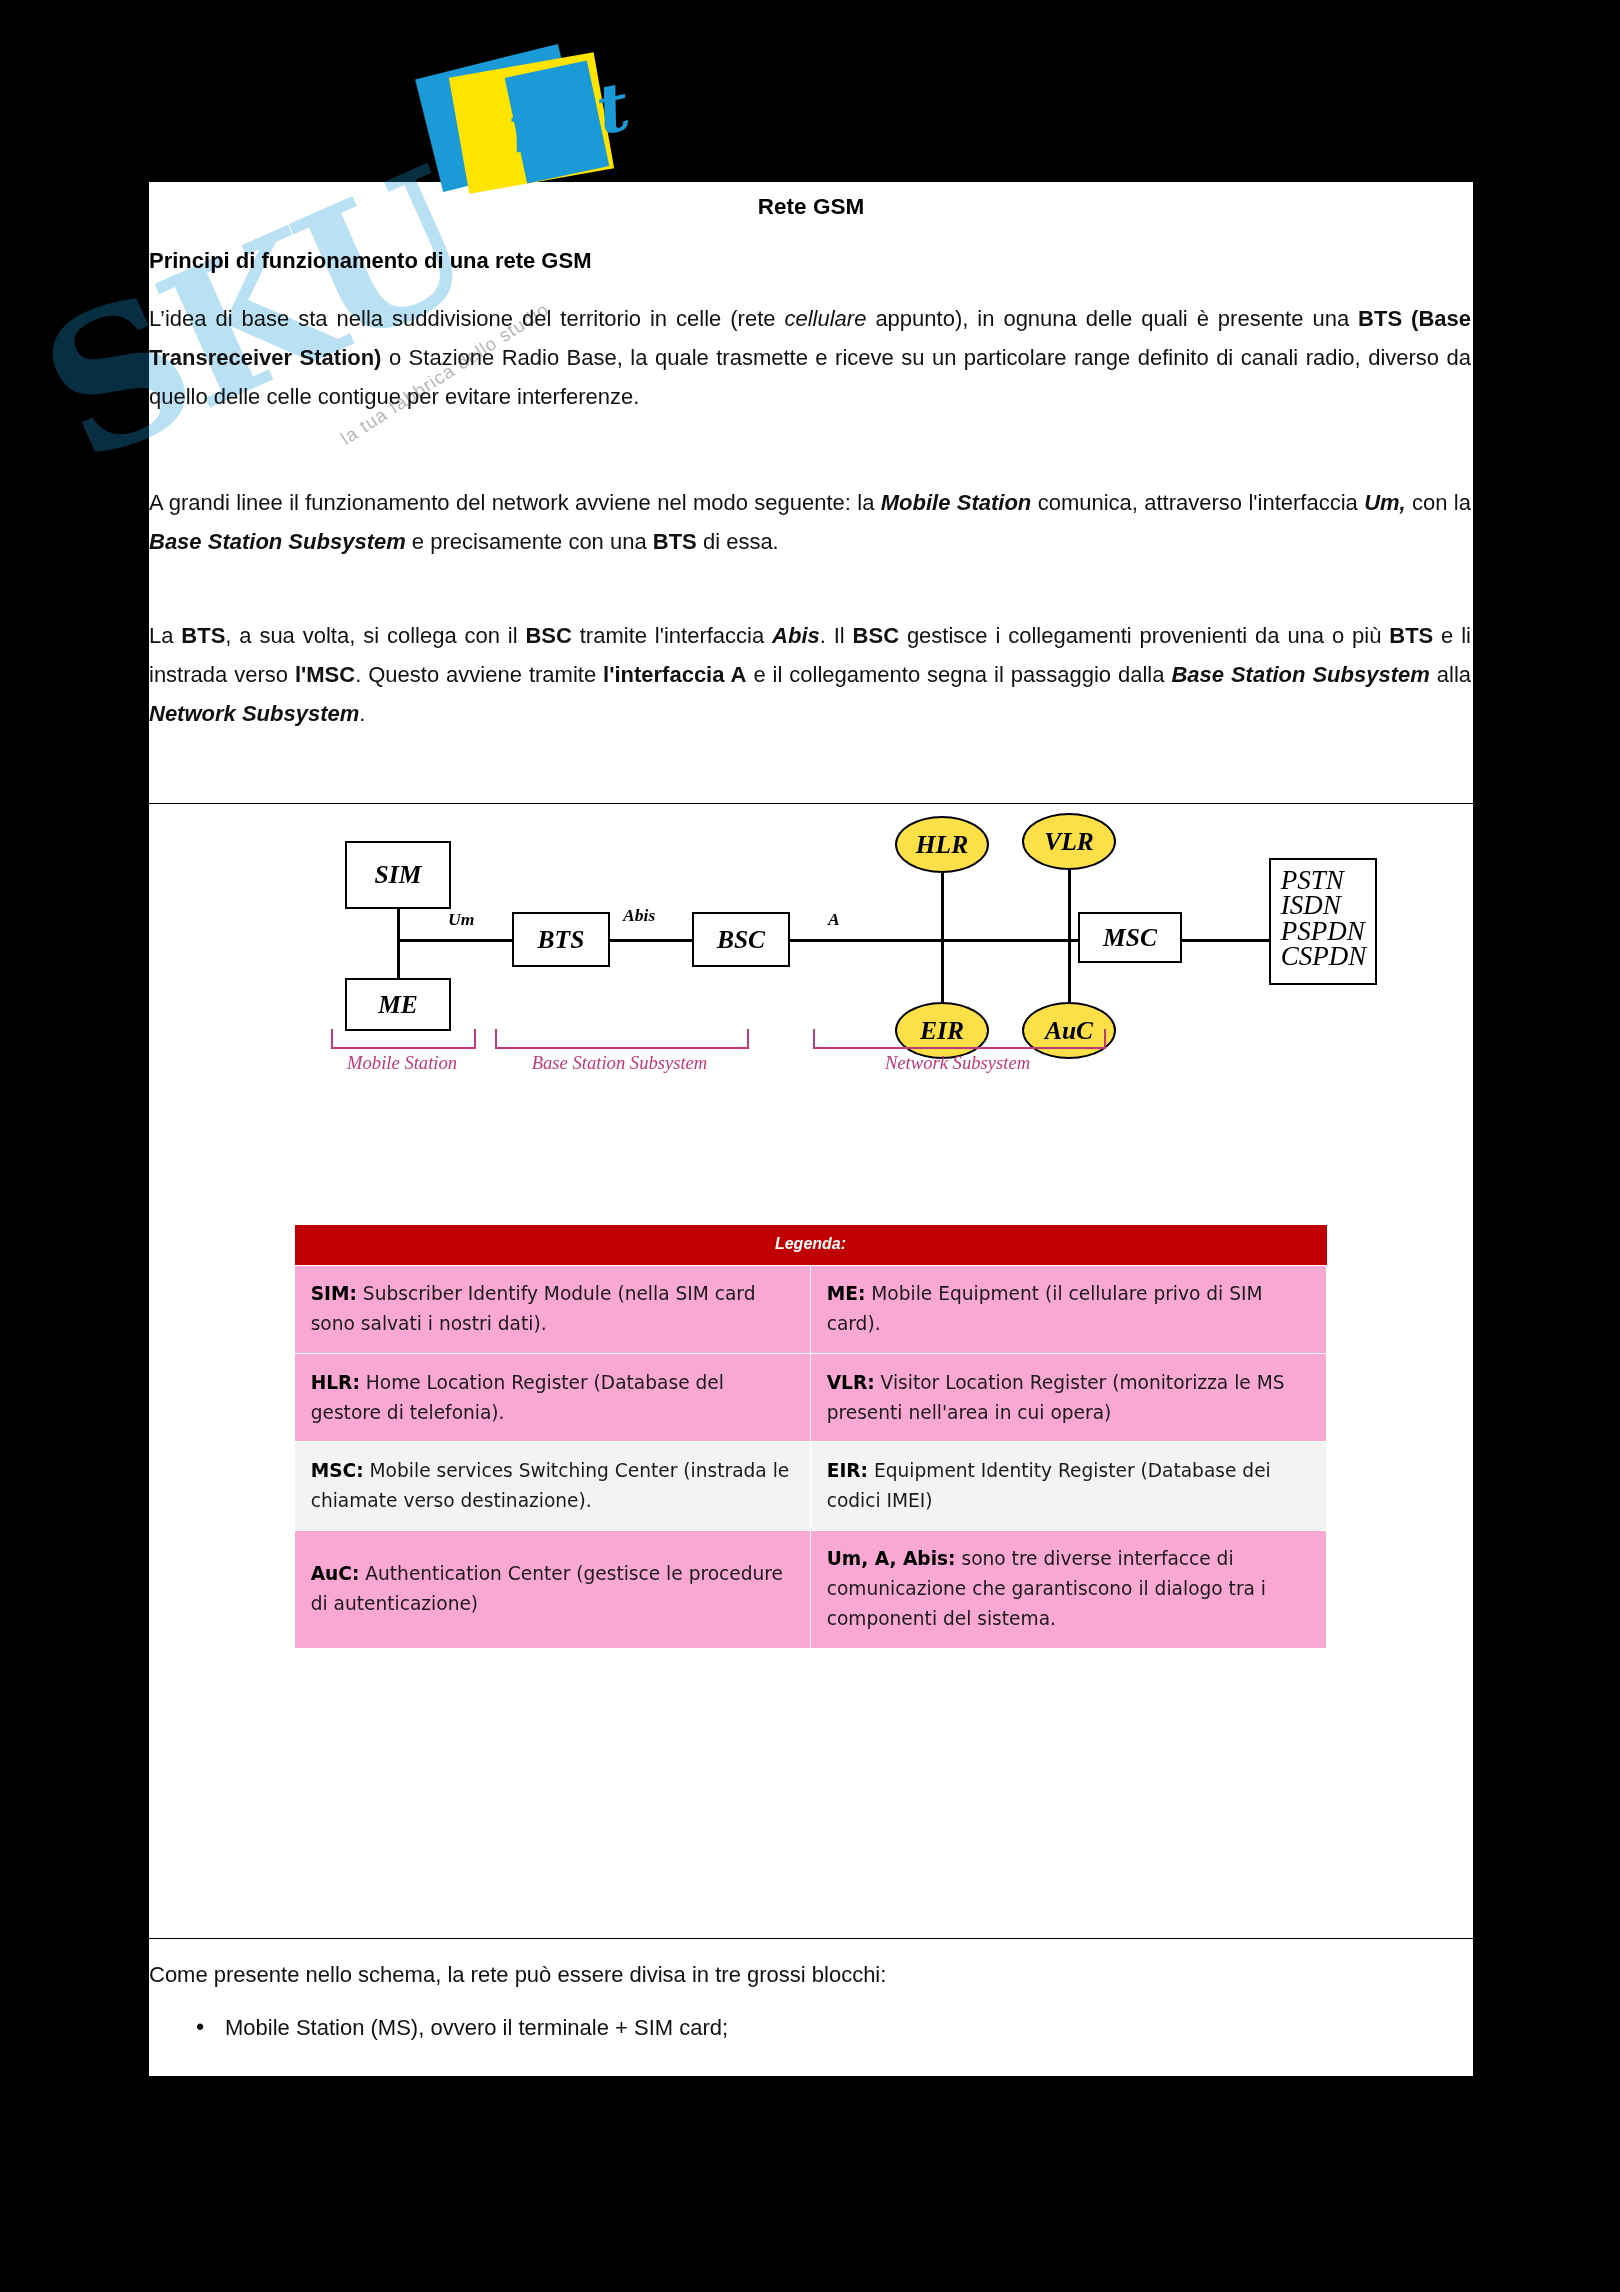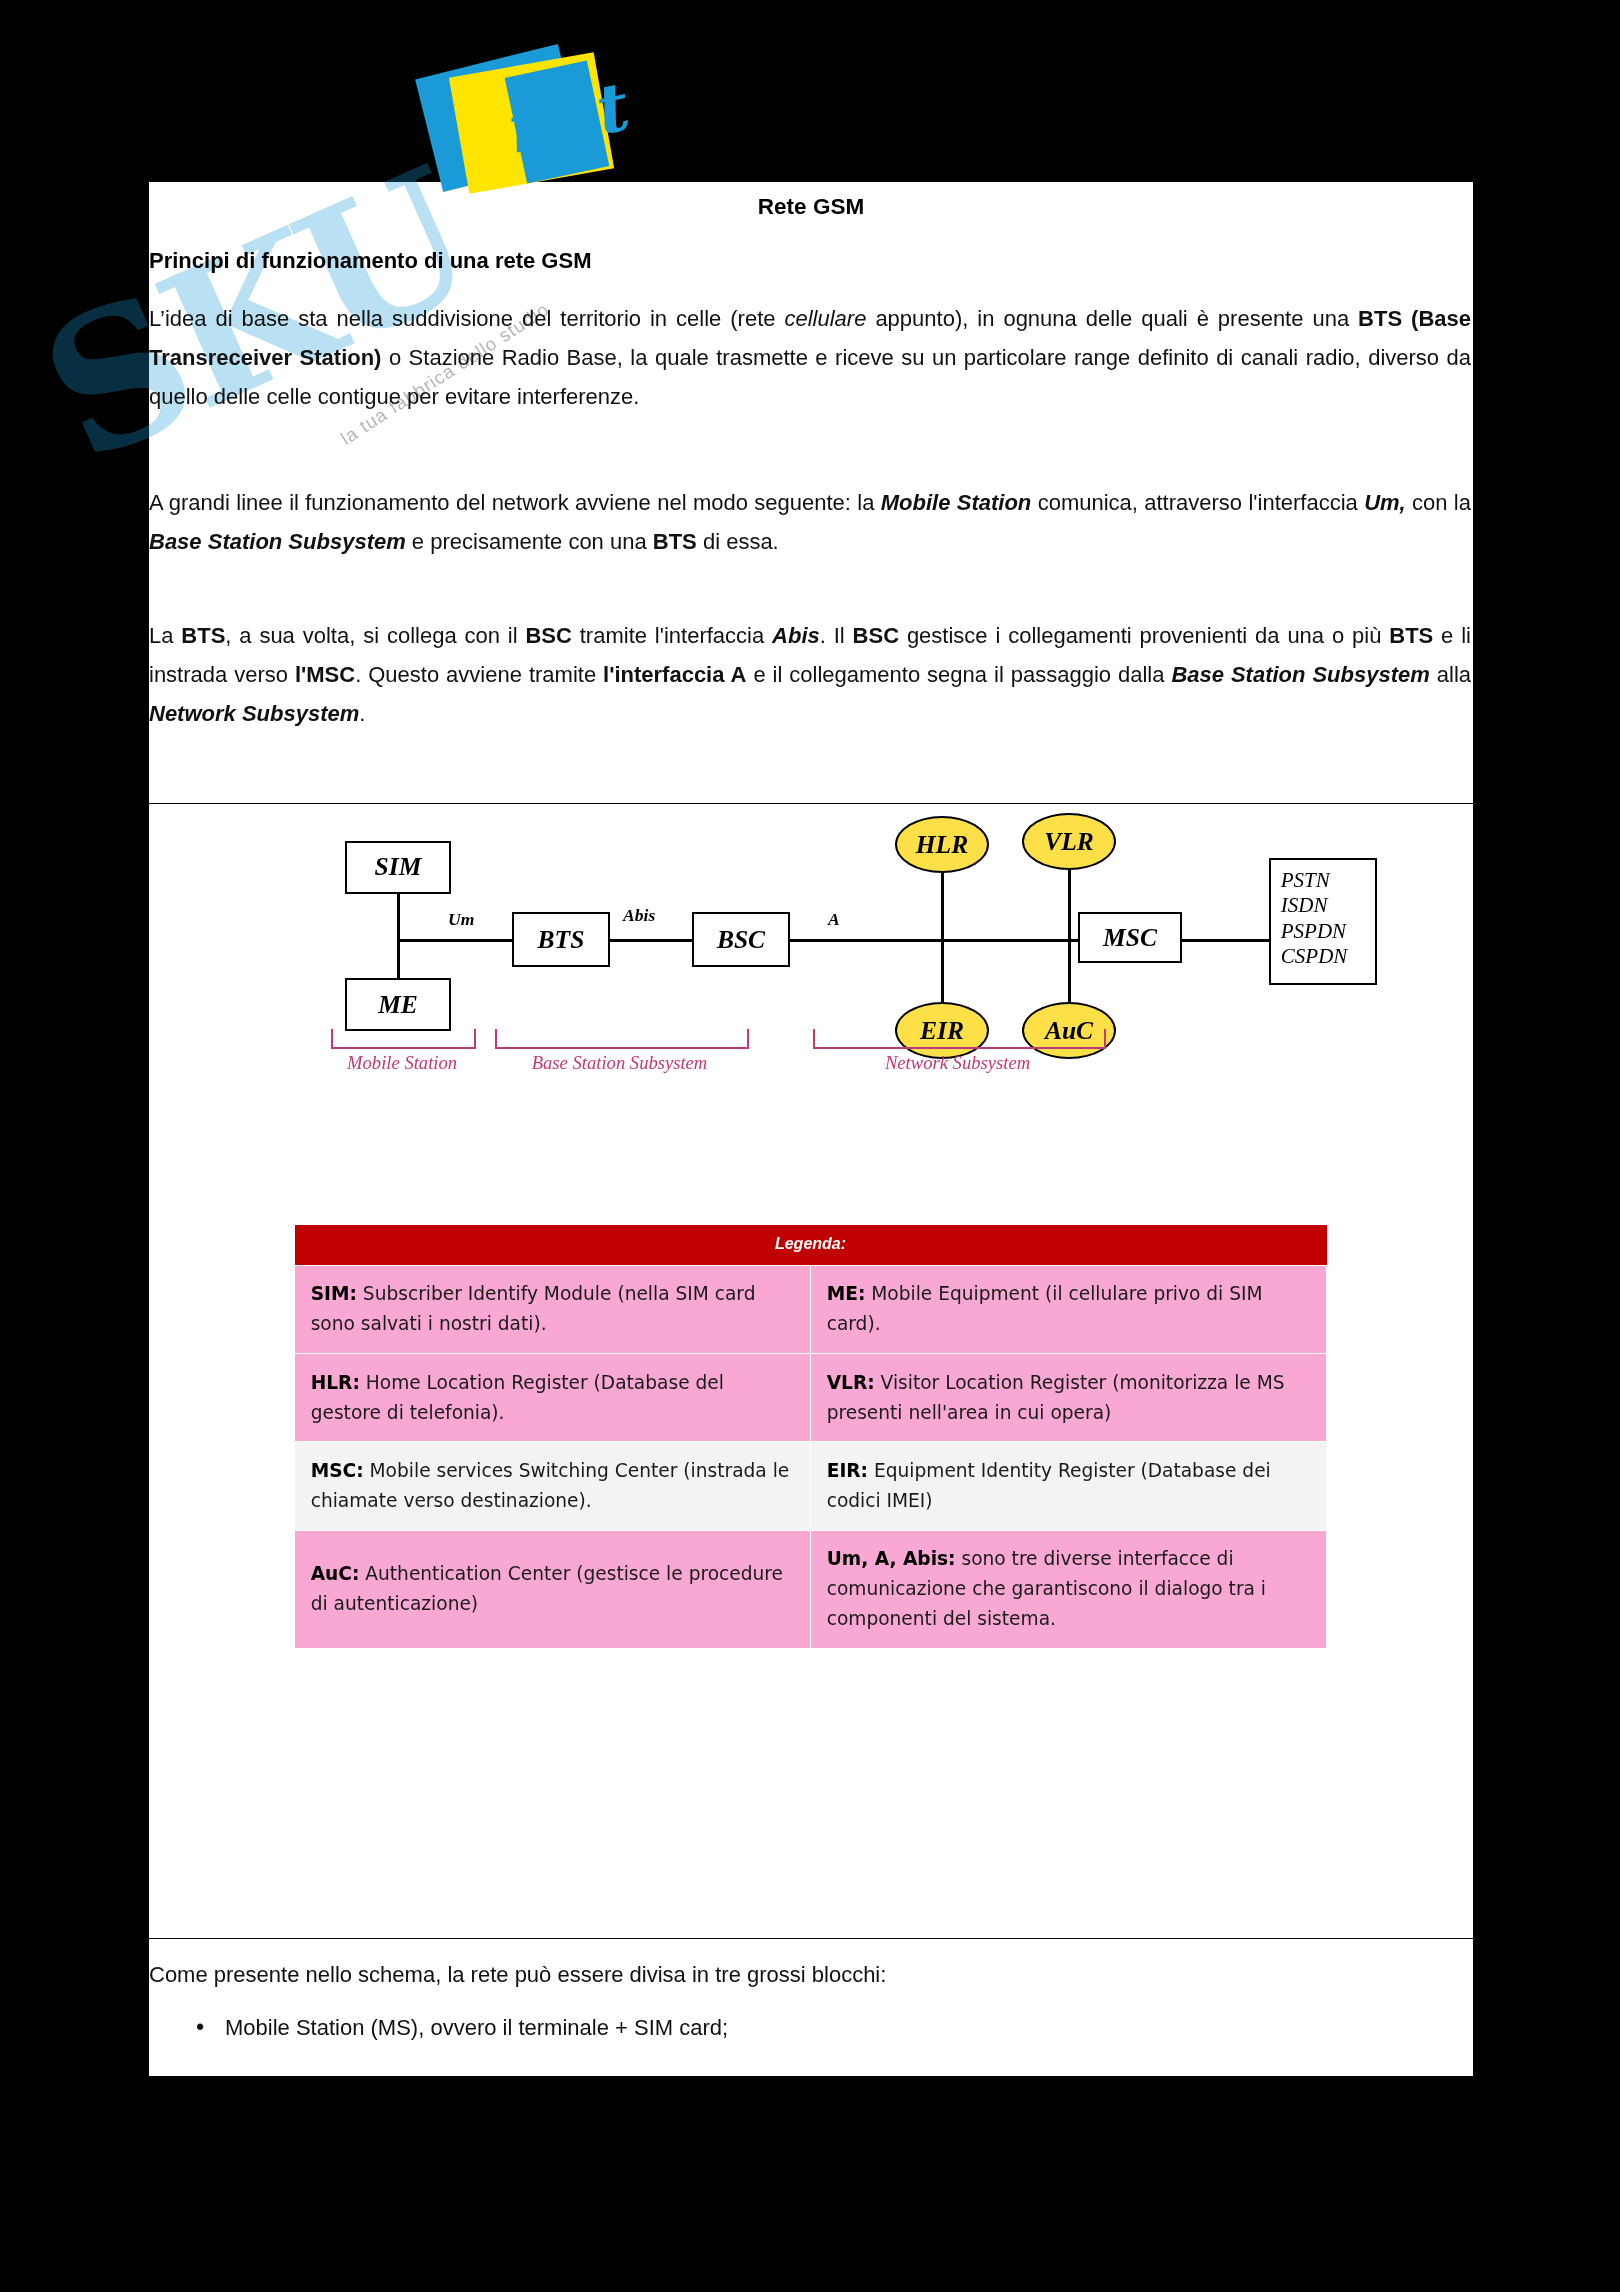--- a/index.html
+++ b/index.html
@@ -171,21 +171,21 @@
     font-style: italic;
     color: #000;
   }
   .pstn {
     position: absolute;
     border: 2.5px solid #000;
     background: #fff;
     box-sizing: border-box;
     font-family: "Liberation Serif", serif;
     font-style: italic;
-    font-size: 21px;
+    font-size: 27px;
     line-height: 25.5px;
     color: #000;
     padding: 7.8px 9.8px;
   }
   .brace {
     position: absolute;
     border: 2px solid #c0397a;
     border-top: none;
     height: 17.6px;
   }
@@ -276,21 +276,21 @@
     <div class="line" style="left:103px; top:59px; width:2.9px; height:120px;"></div>
     <div class="line" style="left:103px; top:118px; width:116px; height:2.9px;"></div>
     <div class="line" style="left:314px; top:118px; width:86px; height:2.9px;"></div>
     <div class="line" style="left:495px; top:118px; width:289px; height:2.9px;"></div>
     <div class="line" style="left:647px; top:44px; width:2.9px; height:76px;"></div>
     <div class="line" style="left:647px; top:118px; width:2.9px; height:69px;"></div>
     <div class="line" style="left:774px; top:44px; width:2.9px; height:76px;"></div>
     <div class="line" style="left:774px; top:118px; width:2.9px; height:69px;"></div>
     <div class="line" style="left:887px; top:118px; width:88px; height:2.9px;"></div>
 
-    <div class="node" style="left:51px; top:19.6px; width:106px; height:53px;">SIM</div>
+    <div class="node" style="left:51px; top:19.6px; width:106px; height:68px;">SIM</div>
     <div class="node" style="left:51px; top:157px; width:106px; height:53px;">ME</div>
     <div class="node" style="left:218px; top:91px; width:98px; height:55px;">BTS</div>
     <div class="node" style="left:398px; top:91px; width:98px; height:55px;">BSC</div>
     <div class="node" style="left:784px; top:91px; width:104px; height:51px;">MSC</div>
 
     <div class="circ" style="left:601px; top:-4.9px; width:94px; height:57px;">HLR</div>
     <div class="circ" style="left:728px; top:-7.8px; width:94px; height:57px;">VLR</div>
     <div class="circ" style="left:601px; top:181px; width:94px; height:57px;">EIR</div>
     <div class="circ" style="left:728px; top:181px; width:94px; height:57px;">AuC</div>
 

